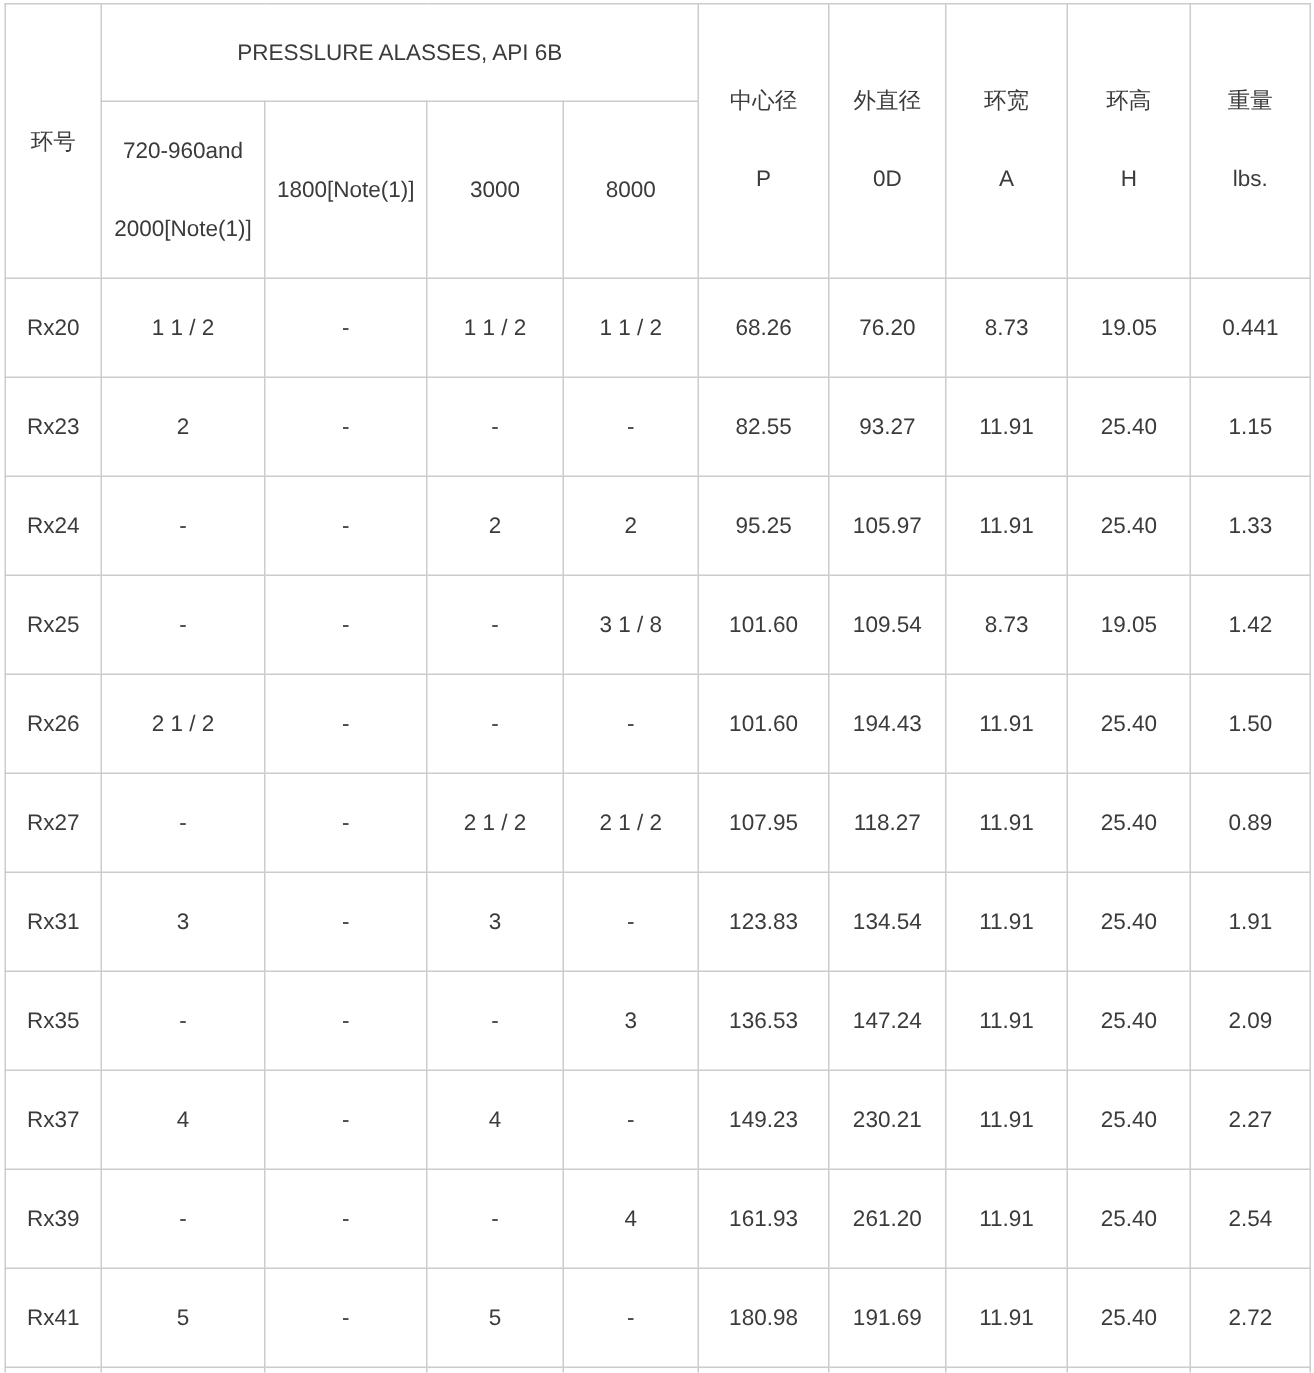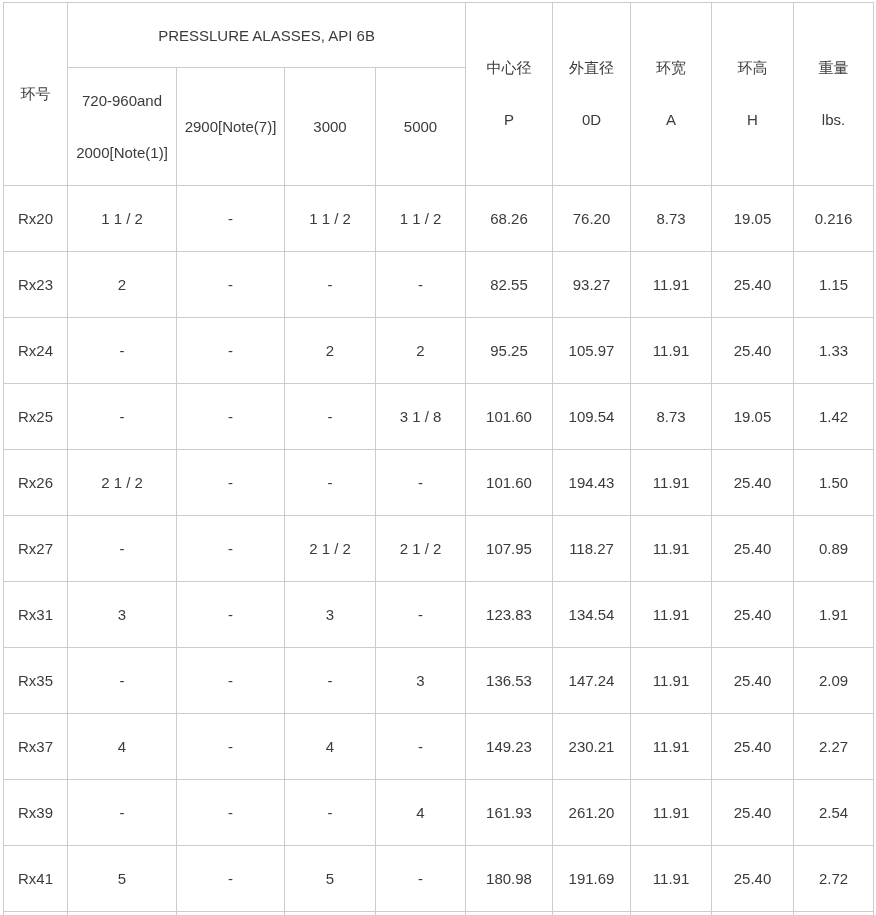--- a/index.html
+++ b/index.html
@@ -107,50 +107,50 @@
       </tr>
       <tr class="hr2">
         <th>
           <div class="stack">
             <div class="ln">720-960and</div>
             <div class="ln">2000[Note(1)]</div>
           </div>
         </th>
         <th>
           <div class="stack">
-            <div class="ln">2900[Note(7)]</div>
+            <div class="ln">1800[Note(1)]</div>
 
           </div>
         </th>
         <th>
           <div class="stack">
             <div class="ln">3000</div>
 
           </div>
         </th>
         <th>
           <div class="stack">
-            <div class="ln">5000</div>
+            <div class="ln">8000</div>
 
           </div>
         </th>
       </tr>
     </thead>
     <tbody>
         <tr>
     <td>Rx20</td>
     <td>1 1 / 2</td>
     <td>-</td>
     <td>1 1 / 2</td>
     <td>1 1 / 2</td>
     <td>68.26</td>
     <td>76.20</td>
     <td>8.73</td>
     <td>19.05</td>
-    <td>0.216</td>
+    <td>0.441</td>
   </tr>
         <tr>
     <td>Rx23</td>
     <td>2</td>
     <td>-</td>
     <td>-</td>
     <td>-</td>
     <td>82.55</td>
     <td>93.27</td>
     <td>11.91</td>

